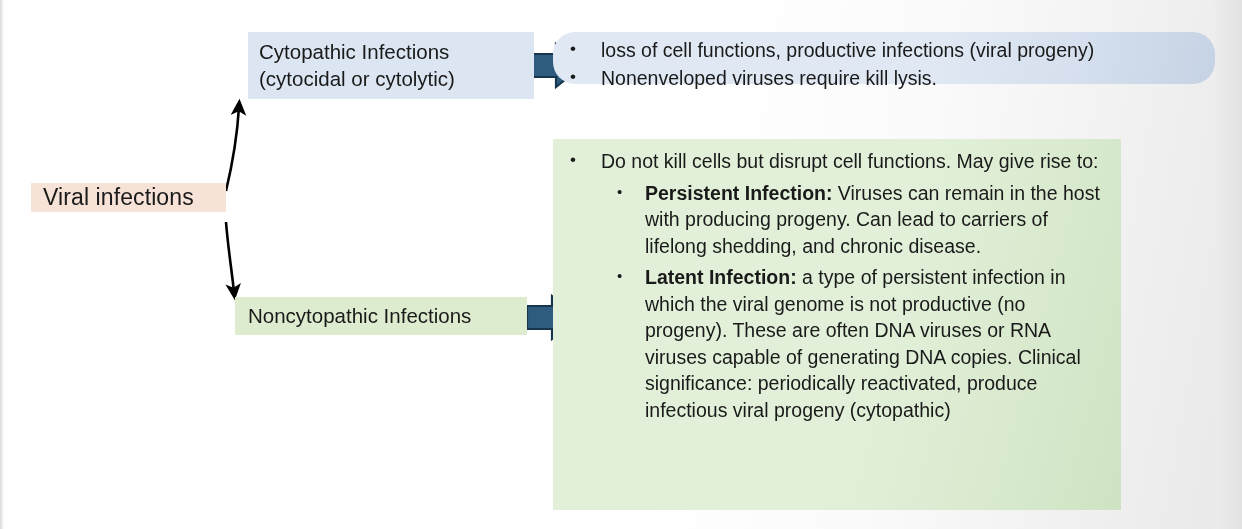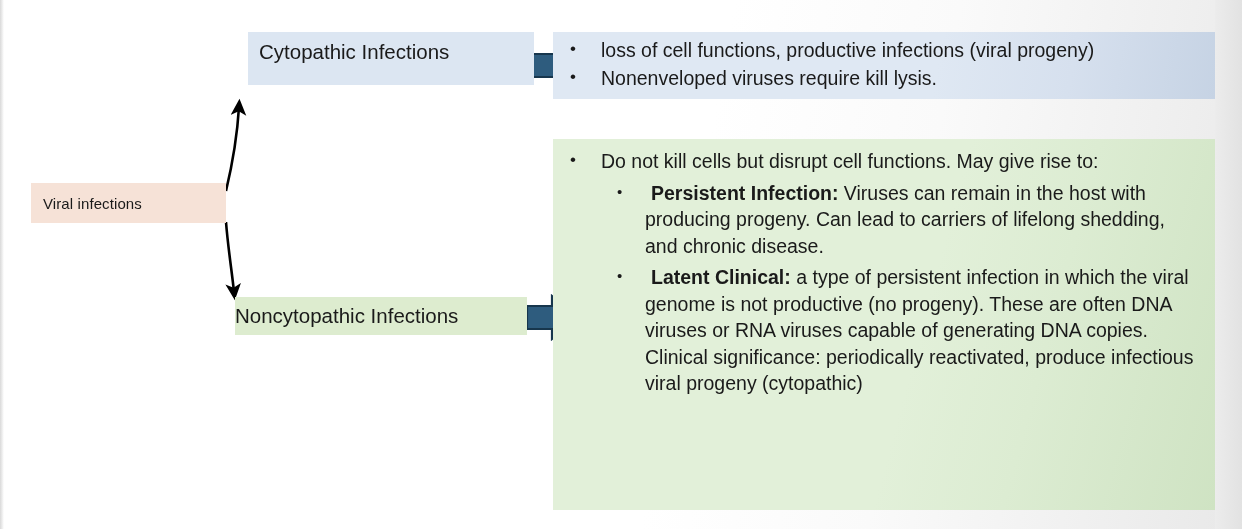--- a/index.html
+++ b/index.html
@@ -35,68 +35,70 @@
     position: absolute;
     box-sizing: border-box;
     color: #1a1a1a;
   }
 
   
   #node-root {
     left: 31px;
     top: 183px;
     width: 195px;
-    height: 40px;
+    height: 29px;
     background: #f6e2d7;
     display: flex;
     align-items: center;
     padding-left: 12px;
-    font-size: 15px;
+    font-size: 23px;
     letter-spacing: 0.1px;
   }
 
   
   #node-cyto-label {
     left: 248px;
     top: 32px;
     width: 286px;
-    height: 53px;
+    height: 67px;
     background: #dce6f2;
     padding: 6px 0 0 11px;
     font-size: 20.5px;
     line-height: 27px;
   }
 
   
   #node-noncyto-label {
     left: 235px;
     top: 297px;
     width: 292px;
     height: 38px;
     background: #ddeccf;
     display: flex;
     align-items: center;
+    padding-left: 13px;
     font-size: 20.5px;
   }
 
   
   #panel-cyto {
     left: 553px;
     top: 32px;
     width: 662px;
-    height: 67px;
+    height: 52px;
     background: linear-gradient(100deg, #dfe8f3 0%, #dfe8f3 58%, #d6e0ee 78%, #c6d3e4 100%);
     padding: 4px 0 0 0;
+    border-radius: 22px;
   }
 
   
   #panel-noncyto {
     left: 553px;
     top: 139px;
-    width: 662px;
+    width: 568px;
     height: 371px;
     background: linear-gradient(105deg, #e2f0d9 0%, #e2f0d9 55%, #dcecd2 72%, #cfe3c3 100%);
     padding: 9px 0 0 0;
   }
 
   
   ul.lvl1 {
     margin: 0;
     padding: 0;
     list-style: none;
@@ -135,21 +137,20 @@
   ul.lvl2 > li::before {
     content: "\2022";
     position: absolute;
     left: 16px;
     top: -1px;
     font-size: 15px;
     color: #1a1a1a;
   }
   .term {
     font-weight: bold;
-    margin-left: 6px;
   }
 
   
   #panel-cyto ul.lvl1 > li {
     line-height: 28px;
     font-size: 19.5px;
   }
 
   
   #connectors, .blockarrow {
@@ -180,20 +181,21 @@
     <polygon points="531,54 556,54 556,44 583,65.5 556,87 556,77 531,77" fill="#2e5c7e" stroke="#17364d" stroke-width="2.2" stroke-linejoin="miter"></polygon>
     <polygon points="527,306 552,306 552,296 579,317.5 552,339 552,329 527,329" fill="#2e5c7e" stroke="#17364d" stroke-width="2.2" stroke-linejoin="miter"></polygon>
   </svg>
 
   <div class="node" id="node-root">
     <span>Viral infections</span>
   </div>
 
   <div class="node" id="node-cyto-label">
     <div>Cytopathic Infections</div>
+    <div>(cytocidal or cytolytic)</div>
   </div>
 
   <div class="node" id="panel-cyto">
     <ul class="lvl1">
       <li>
         <span>loss of cell functions, productive infections (viral progeny)</span>
       </li>
       <li>
         <span>Nonenveloped viruses require kill lysis.</span>
       </li>
@@ -206,20 +208,20 @@
 
   <div class="node" id="panel-noncyto">
     <ul class="lvl1">
       <li>
         <span>Do not kill cells but disrupt cell functions. May give rise to:</span>
         <ul class="lvl2">
           <li>
             <span class="term">Persistent Infection:</span><span> Viruses can remain in the host with producing progeny. Can lead to carriers of lifelong shedding, and chronic disease.</span>
           </li>
           <li>
-            <span class="term">Latent Clinical:</span><span> a type of persistent infection in which the viral genome is not productive (no progeny). These are often DNA viruses or RNA viruses capable of generating DNA copies. Clinical significance: periodically reactivated, produce infectious viral progeny (cytopathic)</span>
+            <span class="term">Latent Infection:</span><span> a type of persistent infection in which the viral genome is not productive (no progeny). These are often DNA viruses or RNA viruses capable of generating DNA copies. Clinical significance: periodically reactivated, produce infectious viral progeny (cytopathic)</span>
           </li>
         </ul>
       </li>
     </ul>
   </div>
 
 </div>
 
 </body></html>

